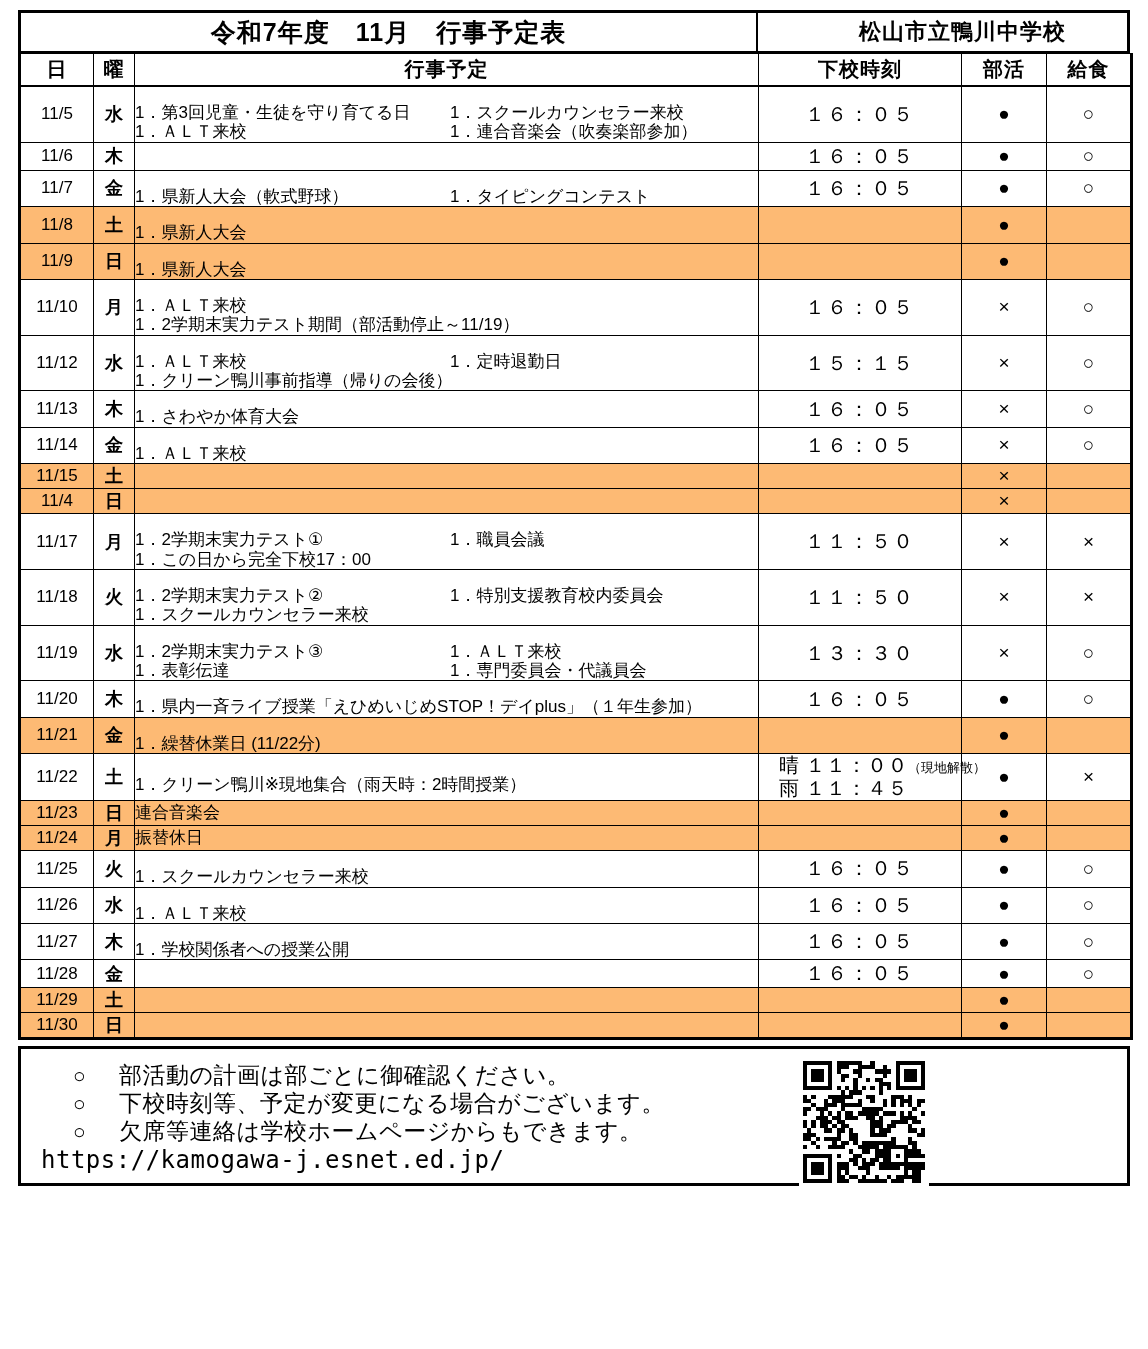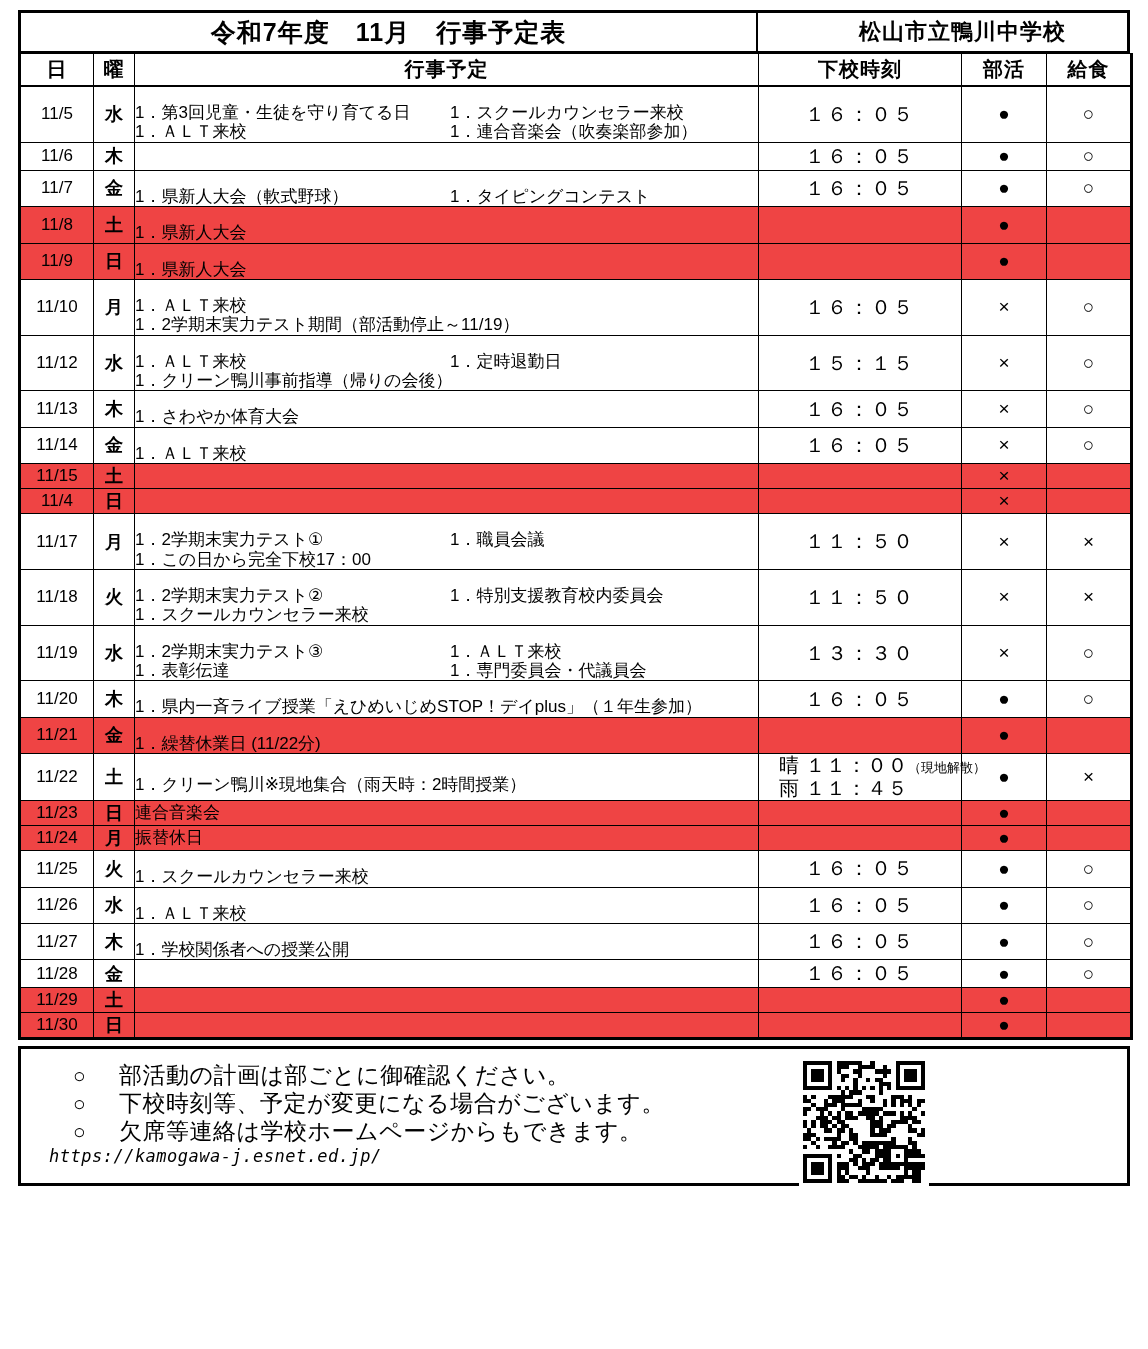--- a/index.html
+++ b/index.html
@@ -104,21 +104,21 @@
   td.time.two-line {
     text-align: left;
     padding-left: 20px;
     letter-spacing: 0.5px;
   }
   td.mark {
     text-align: center;
     font-size: 19px;
   }
 
-  tr.holiday td { background: #ef4444; }
+  tr.holiday td { background: #fdba74; }
 
   
   .ev-wrap {
     display: flex;
     flex-direction: column;
     justify-content: center;
     margin-top: 16px;
   }
   .ev-line {
     display: flex;
@@ -151,26 +151,25 @@
     align-items: baseline;
     font-size: 23px;
     line-height: 1.22;
     letter-spacing: 0.5px;
   }
   .note-circle {
     flex: 0 0 46px;
     font-size: 21px;
   }
   .note-url {
-    padding-left: 28px;
+    padding-left: 20px;
     font-family: "DejaVu Sans Mono", "Liberation Mono", monospace;
-    font-size: 17px;
+    font-size: 24px;
     letter-spacing: 0.5px;
     line-height: 1.3;
-    font-style: italic;
   }
   .qr {
     position: absolute;
     top: 8px;
     left: 778px;
     width: 130px;
     height: 130px;
     background: #fff;
     padding: 4px;
     box-sizing: border-box;

